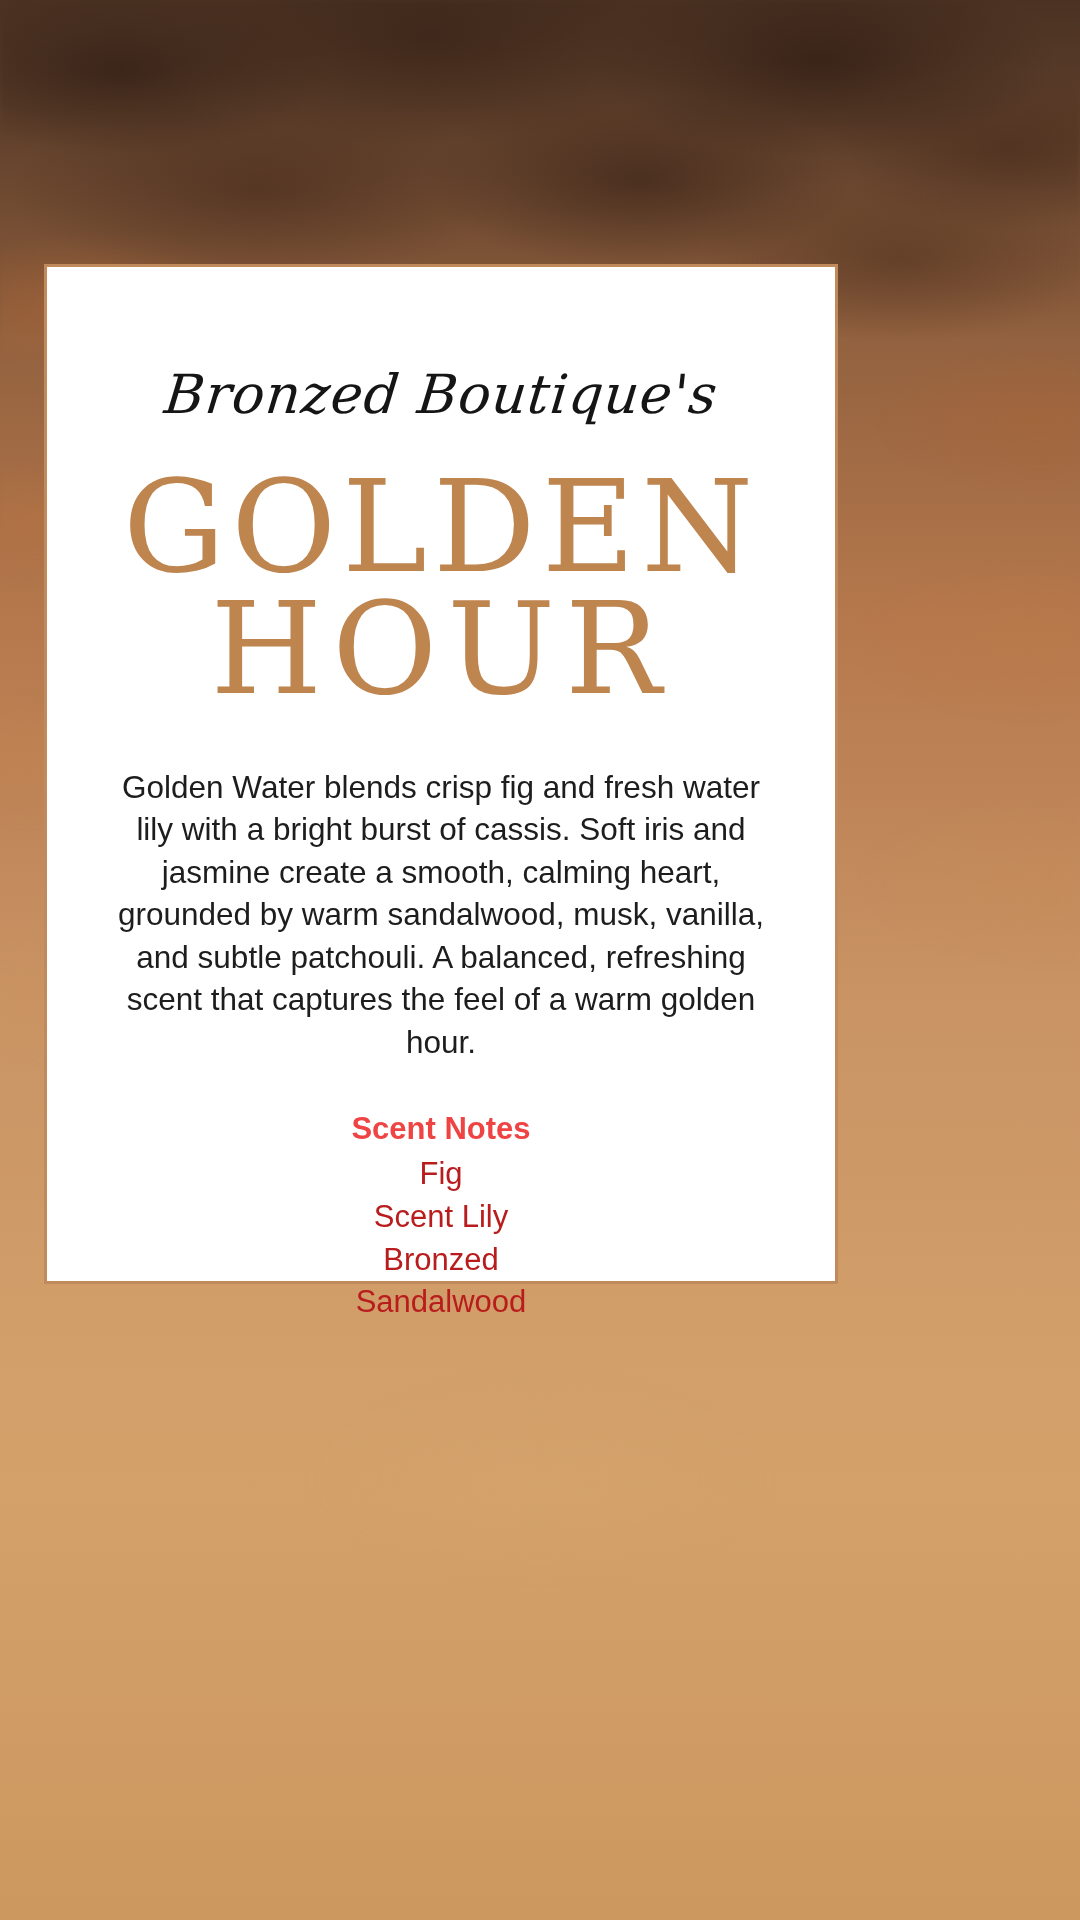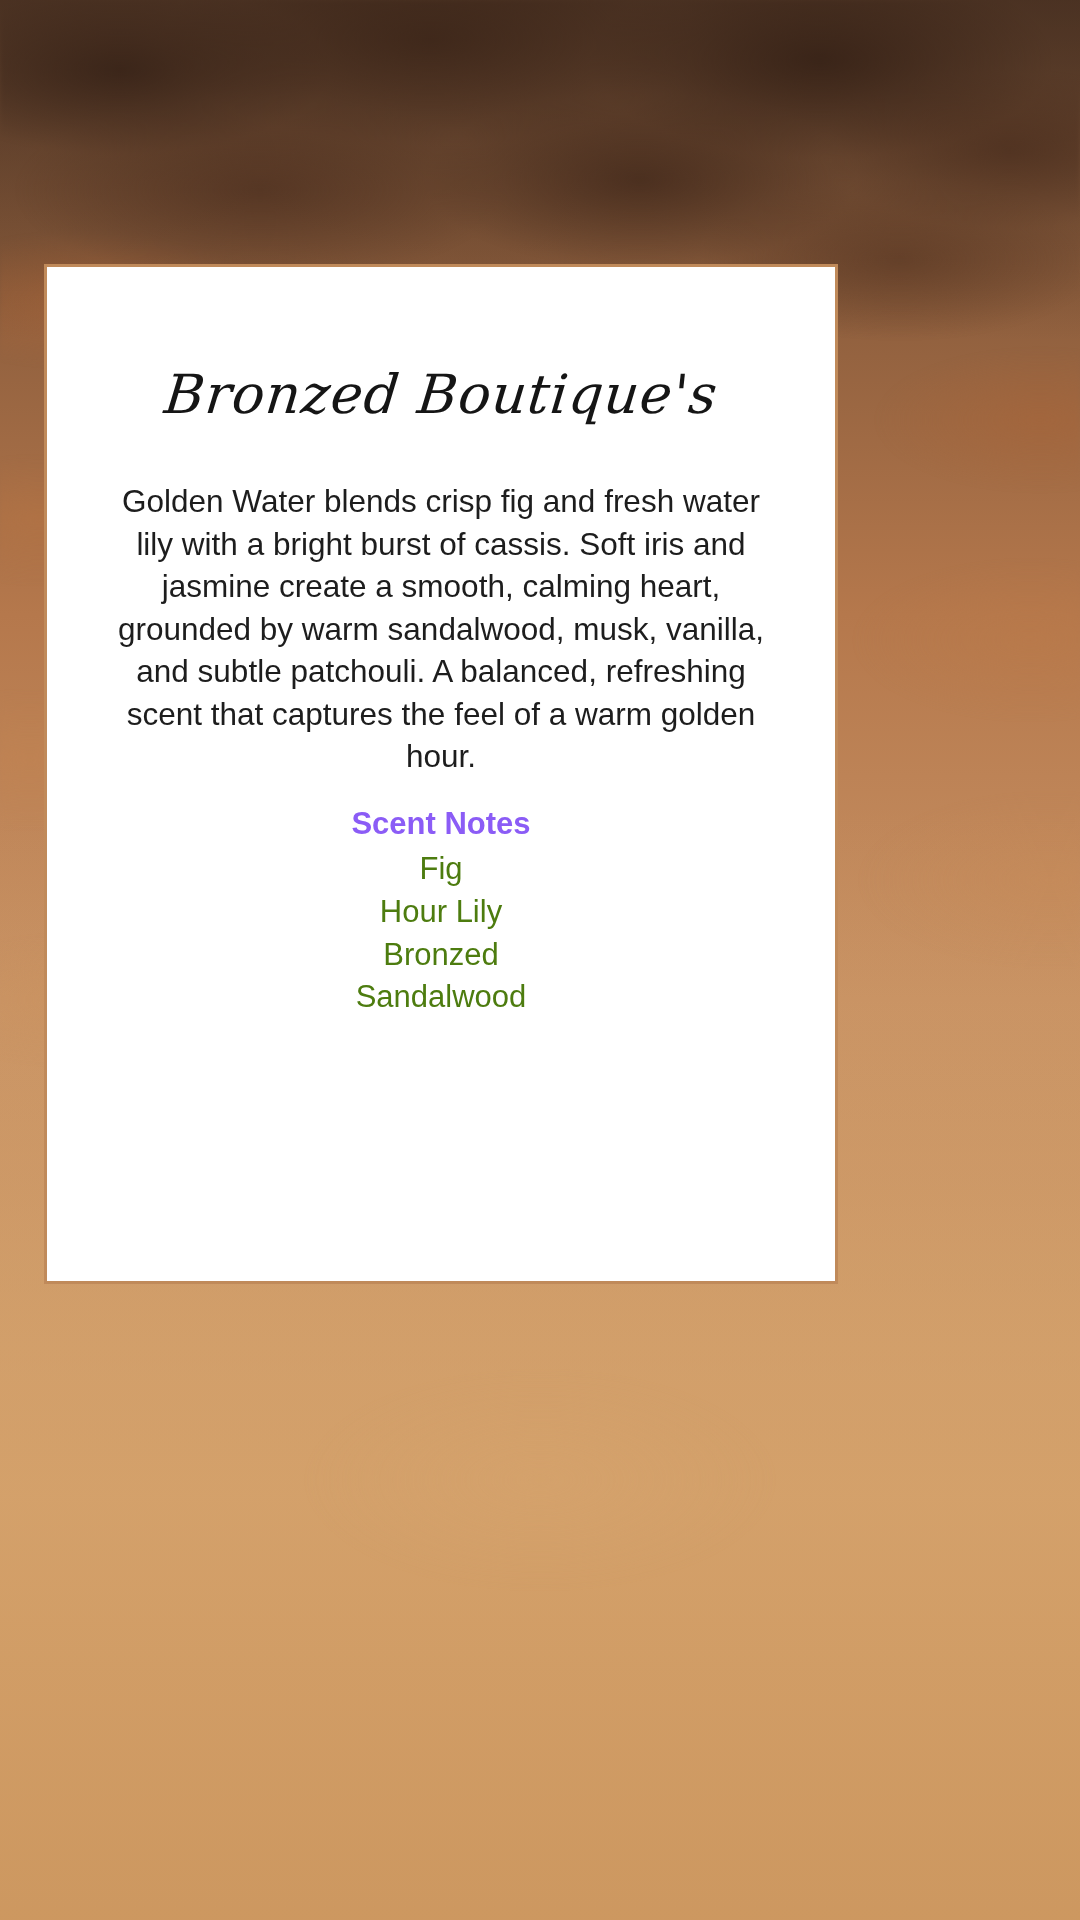--- a/index.html
+++ b/index.html
@@ -105,57 +105,61 @@
     font-family: "Liberation Sans", sans-serif;
     font-size: 31.5px;
     line-height: 1.35;
     color: #1d1d1d;
     text-align: center;
     width: 100%;
     max-width: 660px;
   }
 
   .notes-heading {
-    margin-top: 28px;
+    margin-top: 48px;
     font-family: "Liberation Sans", sans-serif;
     font-weight: bold;
     font-size: 31px;
-    color: #8b5cf6;
+    color: #ef4444;
     text-align: center;
   }
 
   .notes-list {
     margin-top: 6px;
     list-style: none;
     text-align: center;
   }
   .notes-list li {
     font-family: "Liberation Sans", sans-serif;
     font-size: 31px;
     line-height: 1.38;
-    color: #4d7c0f;
+    color: #b91c1c;
   }
 </style>
 </head>
 <body>
 
 <div class="bg">
   <div class="clouds"></div>
   <div class="bg-dark-top"></div>
 </div>
 
 <div class="card">
 
   <div class="script-title">Bronzed Boutique's</div>
 
+  <div class="main-title">
+    <span class="line1">GOLDEN</span>
+    <span class="line2">HOUR</span>
+  </div>
 
   <p class="description">Golden Water blends crisp fig and fresh water lily with a bright burst of cassis. Soft iris and jasmine create a smooth, calming heart, grounded by warm sandalwood, musk, vanilla, and subtle patchouli. A balanced, refreshing scent that captures the feel of a warm golden hour.</p>
 
   <div class="notes-heading">Scent Notes</div>
 
   <ul class="notes-list">
     <li>Fig</li>
-    <li>Hour Lily</li>
+    <li>Scent Lily</li>
     <li>Bronzed</li>
     <li>Sandalwood</li>
   </ul>
 
 </div>
 
 </body></html>

